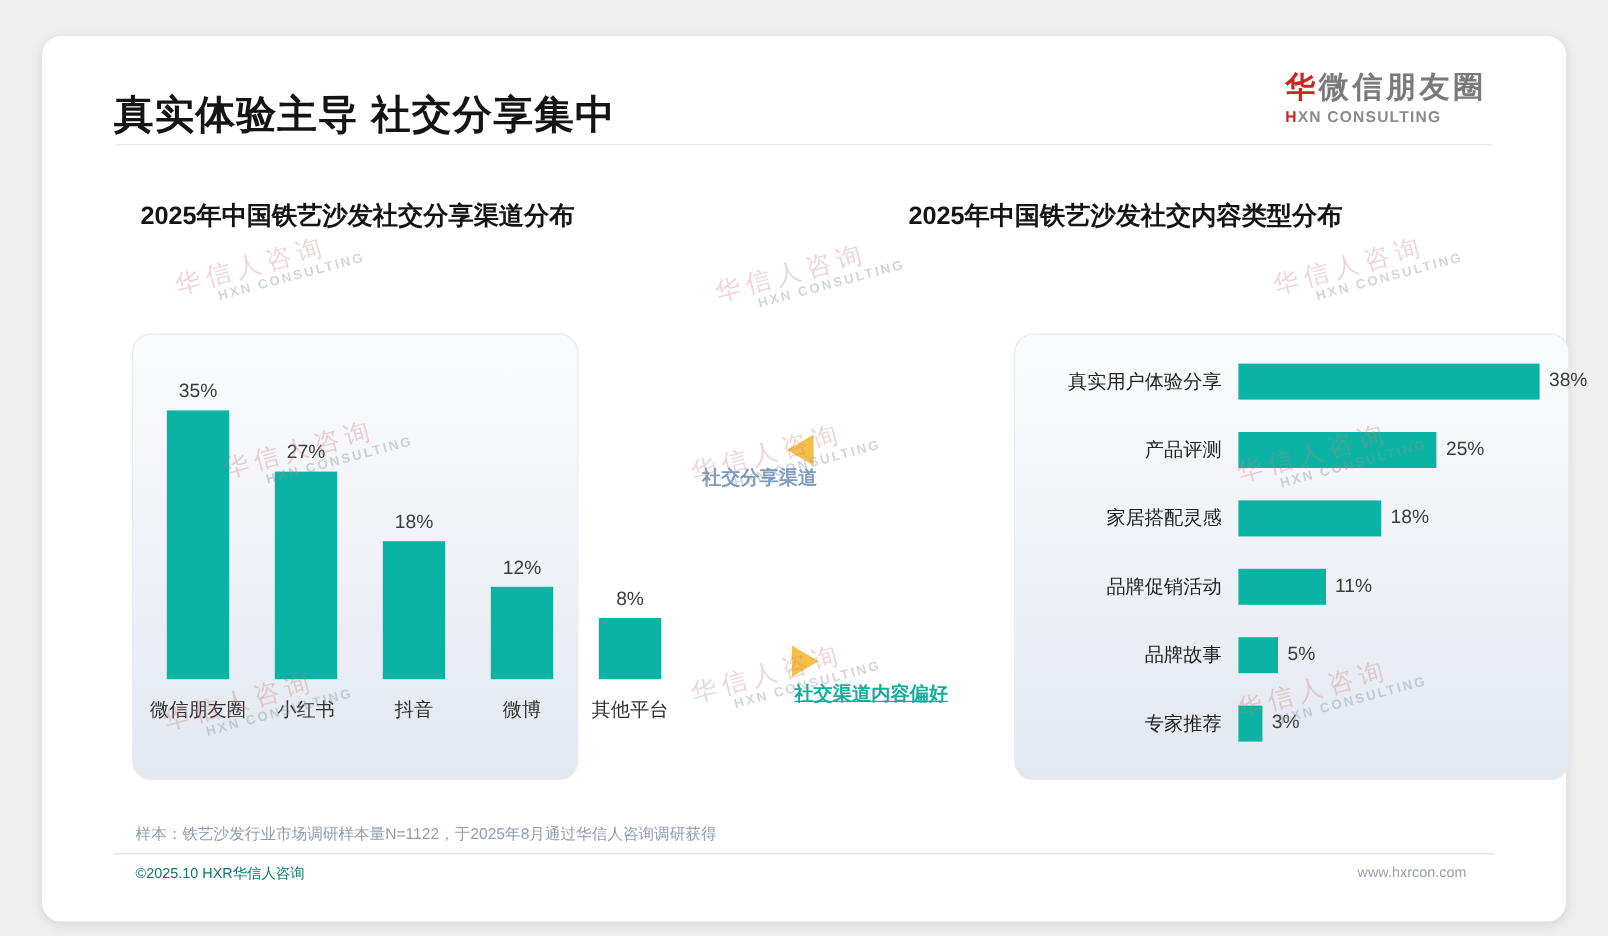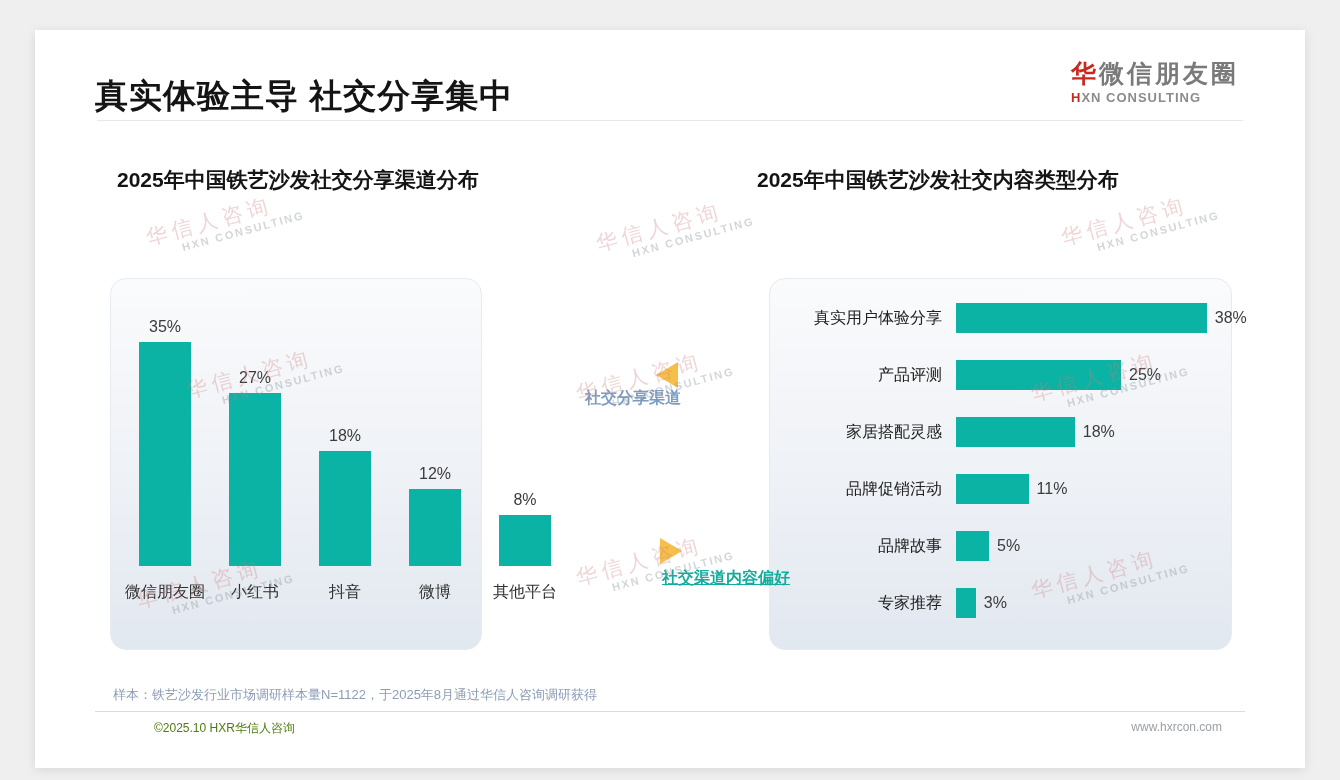--- a/index.html
+++ b/index.html
@@ -4,21 +4,21 @@
 <style>
   html,body{margin:0;padding:0;}
   body{
     width:1340px;height:780px;
     background:#efefef;
     font-family:"Liberation Sans","DejaVu Sans",sans-serif;
     position:relative;overflow:hidden;
   }
   .card{
     position:absolute;left:35px;top:30px;width:1270px;height:738px;
-    background:#ffffff;border-radius:0;
+    background:#ffffff;border-radius:16px;
     box-shadow:0 2px 10px rgba(0,0,0,0.10);
   }
   
   .page-title{
     position:absolute;left:60px;top:44px;margin:0;
     font-size:33px;font-weight:bold;color:#141414;letter-spacing:1px;
   }
   .header-divider{
     position:absolute;left:62px;right:62px;top:90px;height:1px;background:#e8e8e8;
   }
@@ -33,21 +33,21 @@
   }
   .chart-title.left{left:82px;}
   .chart-title.right{left:722px;}
   
   .panel{
     position:absolute;top:248px;height:372px;border-radius:16px;
     background:linear-gradient(180deg,#fafbfc 0%,#eef1f6 55%,#e2e8f0 100%);
     border:1px solid #e6eaf1;box-sizing:border-box;
   }
   .panel.left{left:75px;width:372px;}
-  .panel.right{left:734px;width:463px;}
+  .panel.right{left:810px;width:463px;}
   
   .bars-row{position:absolute;left:9px;top:0;width:450px;height:287px;display:flex;align-items:flex-end;}
   .bar-col{width:90px;display:flex;flex-direction:column;align-items:center;justify-content:flex-end;}
   .bar-value{font-size:16px;color:#3c3c3c;margin-bottom:6px;}
   .vbar{width:52px;background:#0ab3a3;}
   .cats-row{position:absolute;left:9px;top:303px;width:450px;display:flex;}
   .cat-label{width:90px;text-align:center;font-size:16px;color:#2f2f2f;}
   
   .rows-box{position:absolute;left:0;top:24px;right:0;}
   .hrow{display:flex;align-items:center;height:30px;margin-bottom:27px;}
@@ -57,21 +57,21 @@
   
   .tri{position:absolute;width:0;height:0;border-top:13px solid transparent;border-bottom:13px solid transparent;}
   .tri-left{left:621px;top:332px;border-right:22px solid #f5c04a;}
   .tri-right{left:625px;top:508px;border-left:22px solid #f5c04a;}
   .mid-label{position:absolute;font-size:16px;font-weight:bold;}
   .mid-label.one{left:550px;top:358px;color:#7d9cc0;}
   .mid-label.two{left:627px;top:538px;color:#14ad9c;text-decoration:underline;}
   
   .footnote{position:absolute;left:78px;top:656px;font-size:13px;color:#8d9cb5;}
   .footer-divider{position:absolute;left:60px;right:60px;top:681px;height:1px;background:#d9dde3;}
-  .footer-left{position:absolute;left:78px;top:690px;font-size:12px;color:#4d7c0f;margin-left:41px;}
+  .footer-left{position:absolute;left:78px;top:690px;font-size:12px;color:#0f766e;}
   .footer-right{position:absolute;right:83px;top:690px;font-size:12px;color:#9aa0a6;}
   
   .wm{position:absolute;width:170px;transform:rotate(-15deg);pointer-events:none;}
   .wm-zh{font-size:21px;letter-spacing:5px;color:rgba(205,125,125,0.32);white-space:nowrap;}
   .wm-en{font-size:11px;font-weight:bold;letter-spacing:2px;color:rgba(140,146,152,0.38);margin-left:32px;margin-top:-2px;white-space:nowrap;}
 </style>
 </head>
 <body>
 
 <div class="card">

